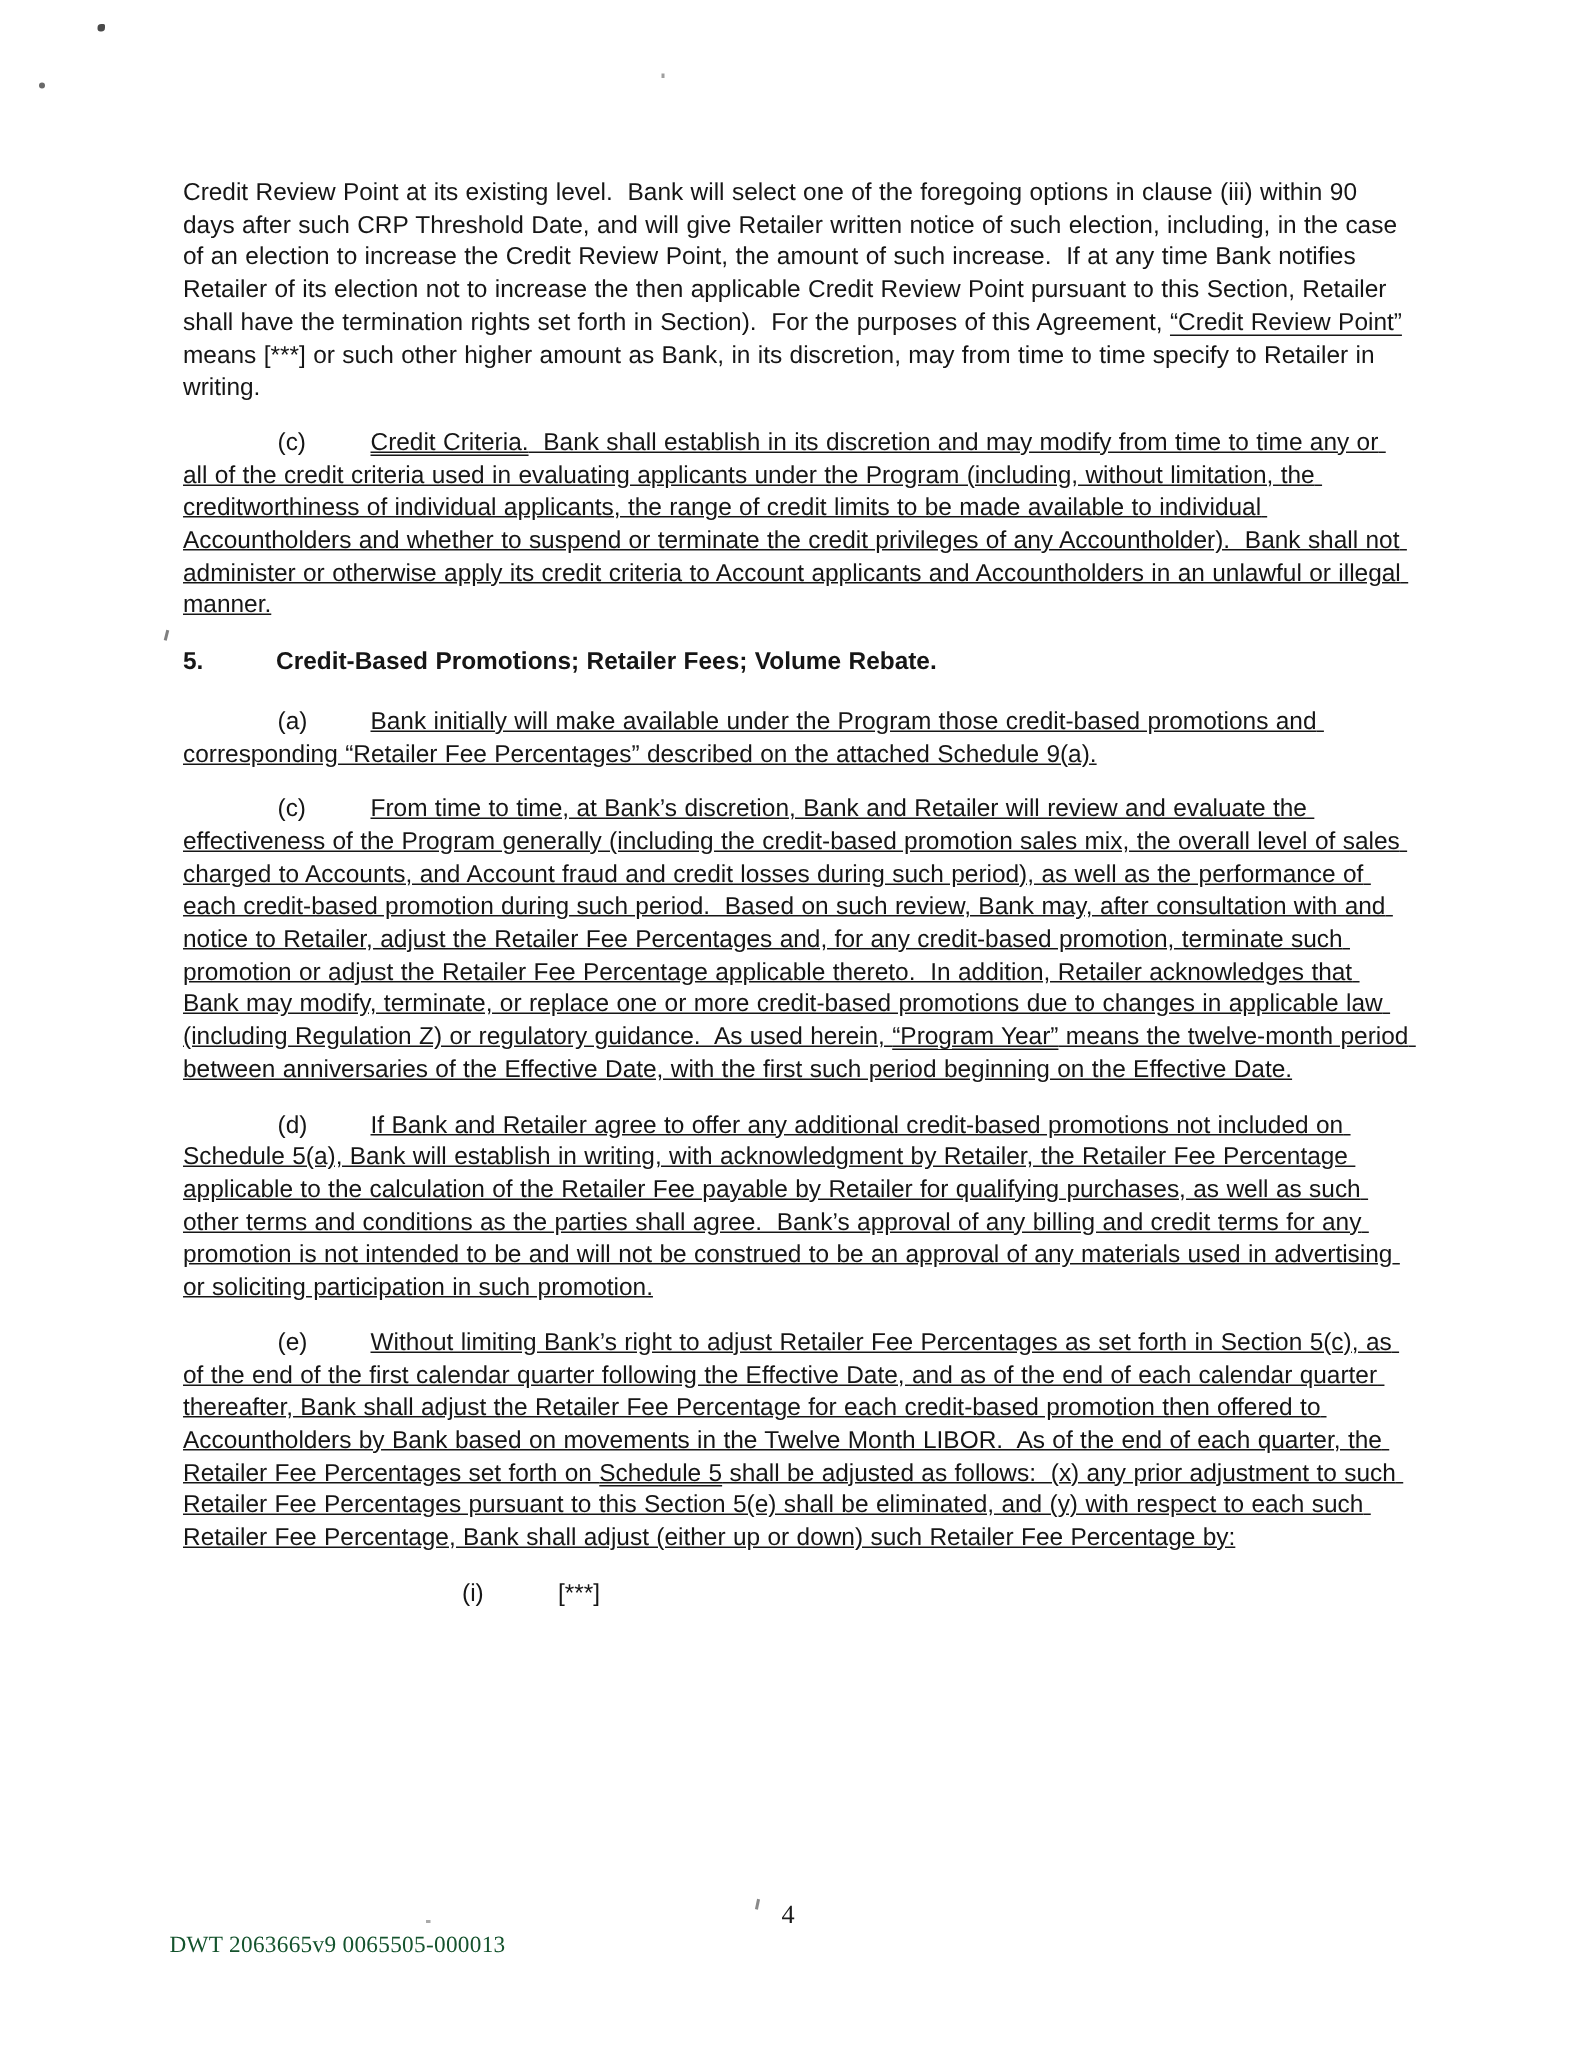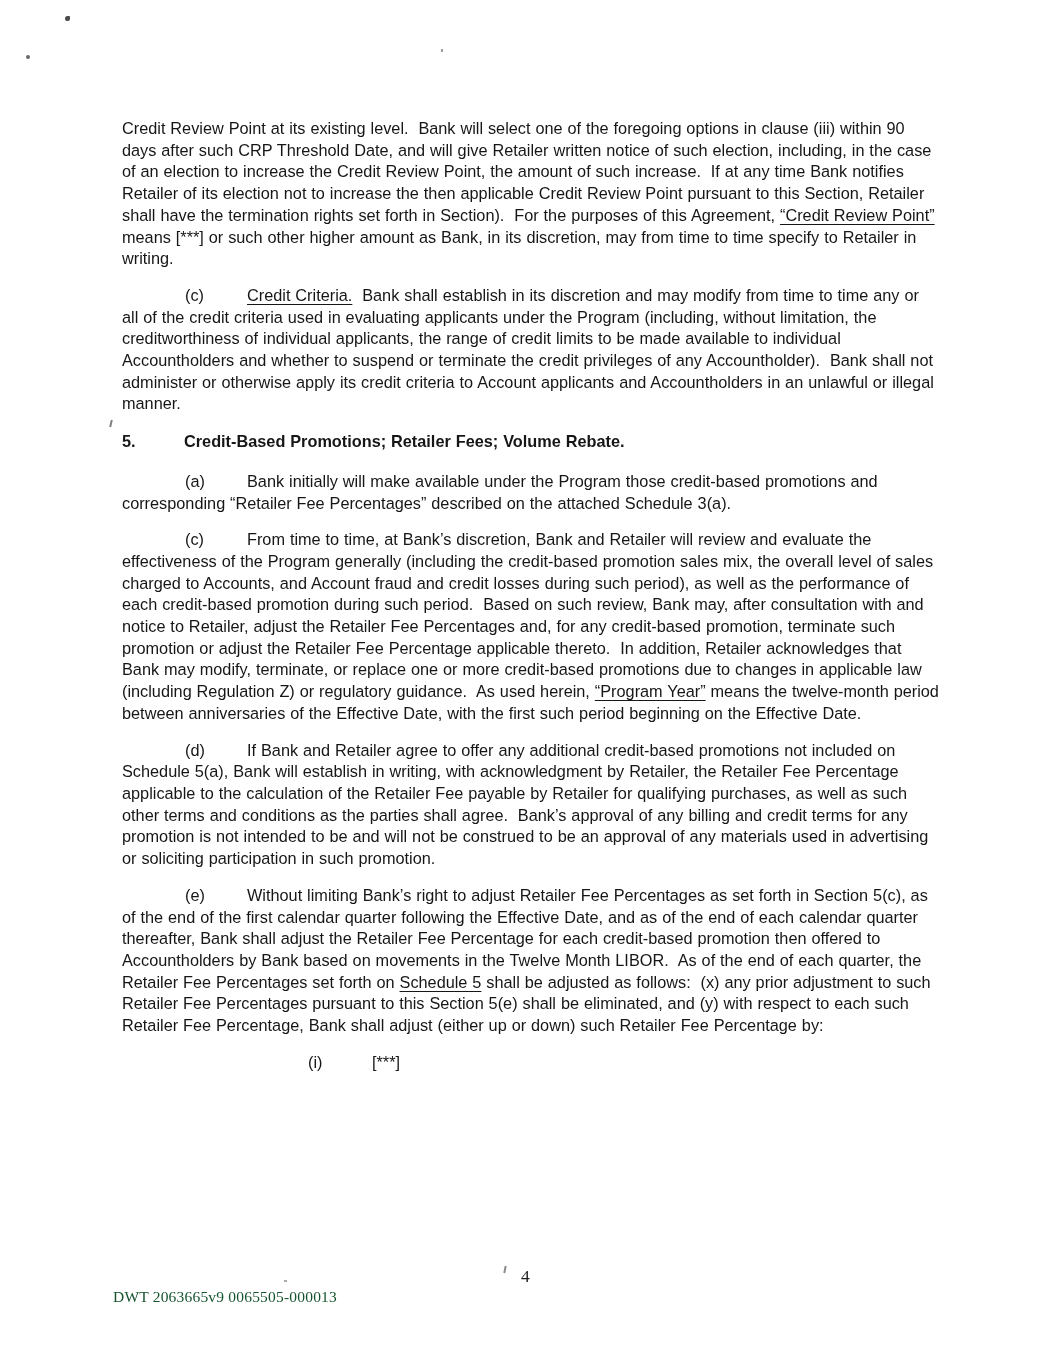--- a/index.html
+++ b/index.html
@@ -17,21 +17,21 @@
     width:818px;
     font-size:16.3px;
     line-height:21.7px;
     text-align:left;
     word-spacing:0.4px;
   }
   .content p{
     margin:0 0 15px 0;
     white-space:pre-wrap;
   }
-  p.indent1{ text-indent:63px; }
+  p.indent1{ text-indent:63px;text-decoration:underline; }
   p.indent3{ text-indent:186px; }
   .tab-label{
     display:inline-block;
     width:62px;
     text-indent:0;
   }
   .tab-label.wide{ width:64px; }
   p.heading{
     font-weight:700;
     margin:16px 0 18px 0;
@@ -77,21 +77,21 @@
   <div class="speck sp6"></div>
 
   <div class="content">
 
     <p><span>Credit Review Point at its existing level.  Bank will select one of the foregoing options in clause (iii) within 90 days after such CRP Threshold Date, and will give Retailer written notice of such election, including, in the case of an election to increase the Credit Review Point, the amount of such increase.  If at any time Bank notifies Retailer of its election not to increase the then applicable Credit Review Point pursuant to this Section, Retailer shall have the termination rights set forth in Section).  For the purposes of this Agreement, </span><span class="u">“Credit Review Point”</span><span> means [***] or such other higher amount as Bank, in its discretion, may from time to time specify to Retailer in writing.</span></p>
 
     <p class="indent1"><span class="tab-label">(c)</span><span class="u">Credit Criteria.</span><span>  Bank shall establish in its discretion and may modify from time to time any or all of the credit criteria used in evaluating applicants under the Program (including, without limitation, the creditworthiness of individual applicants, the range of credit limits to be made available to individual Accountholders and whether to suspend or terminate the credit privileges of any Accountholder).  Bank shall not administer or otherwise apply its credit criteria to Account applicants and Accountholders in an unlawful or illegal manner.</span></p>
 
     <p class="heading"><span class="tab-label">5.</span><span>Credit-Based Promotions; Retailer Fees; Volume Rebate.</span></p>
 
-    <p class="indent1"><span class="tab-label">(a)</span><span>Bank initially will make available under the Program those credit-based promotions and corresponding “Retailer Fee Percentages” described on the attached Schedule 3(a).</span></p>
+    <p class="indent1"><span class="tab-label">(a)</span><span>Bank initially will make available under the Program those credit-based promotions and corresponding “Retailer Fee Percentages” described on the attached Schedule 9(a).</span></p>
 
 
     <p class="indent1"><span class="tab-label">(c)</span><span>From time to time, at Bank’s discretion, Bank and Retailer will review and evaluate the effectiveness of the Program generally (including the credit-based promotion sales mix, the overall level of sales charged to Accounts, and Account fraud and credit losses during such period), as well as the performance of each credit-based promotion during such period.  Based on such review, Bank may, after consultation with and notice to Retailer, adjust the Retailer Fee Percentages and, for any credit-based promotion, terminate such promotion or adjust the Retailer Fee Percentage applicable thereto.  In addition, Retailer acknowledges that Bank may modify, terminate, or replace one or more credit-based promotions due to changes in applicable law (including Regulation Z) or regulatory guidance.  As used herein, </span><span class="u">“Program Year”</span><span> means the twelve-month period between anniversaries of the Effective Date, with the first such period beginning on the Effective Date.</span></p>
 
     <p class="indent1"><span class="tab-label">(d)</span><span>If Bank and Retailer agree to offer any additional credit-based promotions not included on Schedule 5(a), Bank will establish in writing, with acknowledgment by Retailer, the Retailer Fee Percentage applicable to the calculation of the Retailer Fee payable by Retailer for qualifying purchases, as well as such other terms and conditions as the parties shall agree.  Bank’s approval of any billing and credit terms for any promotion is not intended to be and will not be construed to be an approval of any materials used in advertising or soliciting participation in such promotion.</span></p>
 
     <p class="indent1"><span class="tab-label">(e)</span><span>Without limiting Bank’s right to adjust Retailer Fee Percentages as set forth in Section 5(c), as of the end of the first calendar quarter following the Effective Date, and as of the end of each calendar quarter thereafter, Bank shall adjust the Retailer Fee Percentage for each credit-based promotion then offered to Accountholders by Bank based on movements in the Twelve Month LIBOR.  As of the end of each quarter, the Retailer Fee Percentages set forth on </span><span class="u">Schedule 5</span><span> shall be adjusted as follows:  (x) any prior adjustment to such Retailer Fee Percentages pursuant to this Section 5(e) shall be eliminated, and (y) with respect to each such Retailer Fee Percentage, Bank shall adjust (either up or down) such Retailer Fee Percentage by:</span></p>
 
     <p class="indent3"><span class="tab-label wide">(i)</span><span>[***]</span></p>
 

